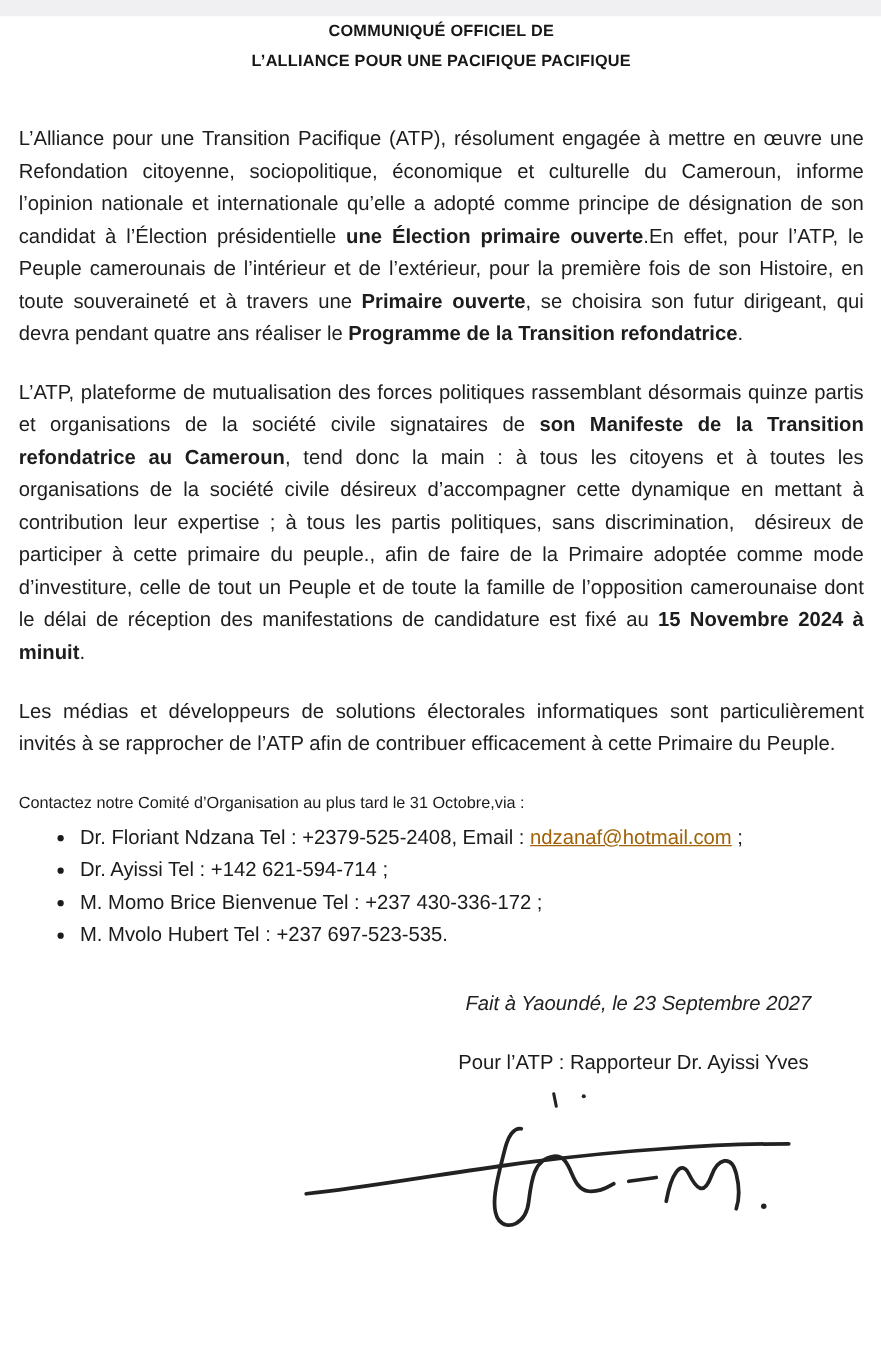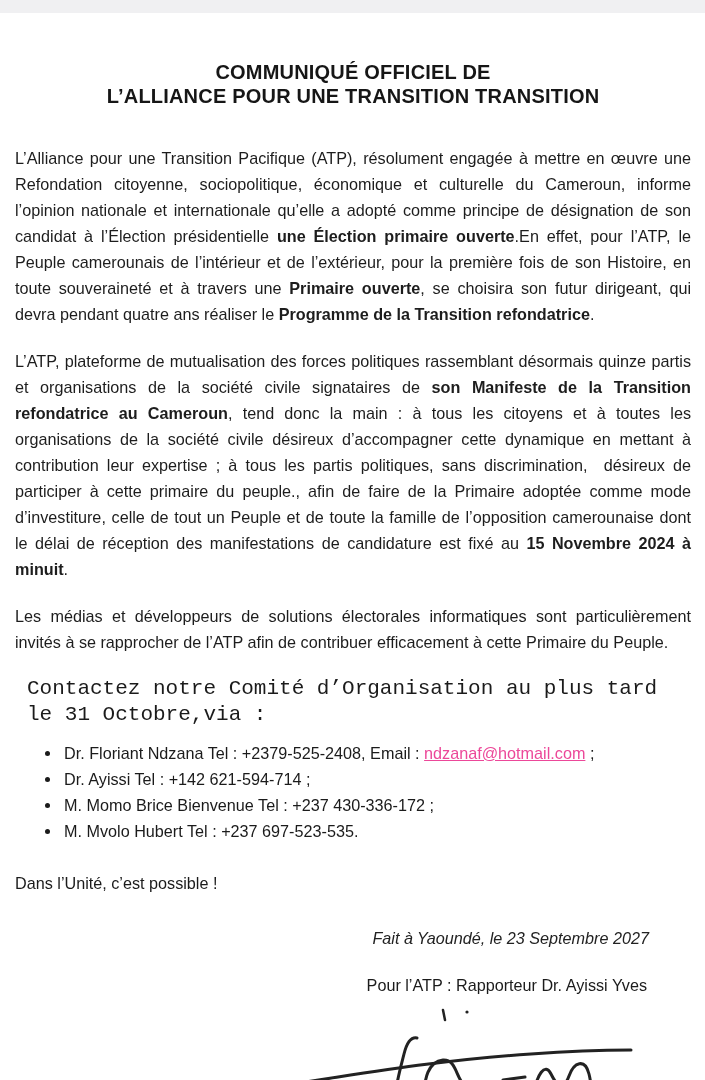--- a/index.html
+++ b/index.html
@@ -17,57 +17,55 @@
   }
   .top-bar {
     width: 705px;
     height: 13px;
     background: #f0f0f2;
   }
   .doc {
     padding: 0 14px 0 15px;
   }
   .doc-title {
-    margin-top: 47px;
     text-align: center;
     font-weight: 700;
-    font-size: 20px;
+    font-size: 13px;
     line-height: 24px;
     letter-spacing: 0.2px;
     color: #161616;
   }
   .para {
     margin: 16px 0 21px 0;
     font-size: 16.2px;
     line-height: 26px;
     text-align: justify;
     color: #1d1d1d;
   }
   .para.first {
     margin-top: 37px;
   }
   .b { font-weight: 700; }
   .contact-intro {
-    margin: 12px;
-    font-size: 21px;
+    margin: 0;
+    font-size: 13px;
     line-height: 26px;
-    font-family: Liberation Mono, monospace;
   }
   ul.contact-list {
     margin: 2px 0 0 0;
     padding-left: 47px;
     list-style: disc;
   }
   ul.contact-list li {
     font-size: 16.2px;
     line-height: 26px;
     padding-left: 2px;
   }
   .email-link {
-    color: #ec4899;
+    color: #a16207;
     text-decoration: underline;
   }
   .closing {
     margin: 26px 0 0 0;
     font-size: 16.2px;
     line-height: 26px;
   }
   .dateline {
     margin: 29px 42px 0 0;
     text-align: right;
@@ -92,39 +90,38 @@
 </style>
 </head>
 <body>
 
 <div class="top-bar"></div>
 
 <div class="doc">
 
   <div class="doc-title">
     <div>COMMUNIQUÉ OFFICIEL DE</div>
-    <div>L’ALLIANCE POUR UNE TRANSITION TRANSITION</div>
+    <div>L’ALLIANCE POUR UNE PACIFIQUE PACIFIQUE</div>
   </div>
 
   <p class="para first"><span>L’Alliance pour une Transition Pacifique (ATP), résolument engagée à mettre en œuvre une Refondation citoyenne, sociopolitique, économique et culturelle du Cameroun, informe l’opinion nationale et internationale qu’elle a adopté comme principe de désignation de son candidat à l’Élection présidentielle </span><span class="b">une Élection primaire ouverte</span><span>.En effet, pour l’ATP, le Peuple camerounais de l’intérieur et de l’extérieur, pour la première fois de son Histoire, en toute souveraineté et à travers une </span><span class="b">Primaire ouverte</span><span>, se choisira son futur dirigeant, qui devra pendant quatre ans réaliser le </span><span class="b">Programme de la Transition refondatrice</span><span>.</span></p>
 
   <p class="para"><span>L’ATP, plateforme de mutualisation des forces politiques rassemblant désormais quinze partis et organisations de la société civile signataires de </span><span class="b">son Manifeste de la Transition refondatrice au Cameroun</span><span>, tend donc la main : à tous les citoyens et à toutes les organisations de la société civile désireux d’accompagner cette dynamique en mettant à contribution leur expertise ; à tous les partis politiques, sans discrimination, &nbsp;désireux de participer à cette primaire du peuple., afin de faire de la Primaire adoptée comme mode d’investiture, celle de tout un Peuple et de toute la famille de l’opposition camerounaise dont le délai de réception des manifestations de candidature est fixé au </span><span class="b">15 Novembre 2024 à minuit</span><span>.</span></p>
 
   <p class="para">Les médias et développeurs de solutions électorales informatiques sont particulièrement invités à se rapprocher de l’ATP afin de contribuer efficacement à cette Primaire du Peuple.</p>
 
   <p class="contact-intro">Contactez notre Comité d’Organisation au plus tard le 31 Octobre,via :</p>
 
   <ul class="contact-list">
     <li><span>Dr. Floriant Ndzana Tel : +2379-525-2408, Email : </span><a href="#" class="email-link">ndzanaf@hotmail.com</a><span> ;</span></li>
     <li><span>Dr. Ayissi Tel : +142 621-594-714 ;</span></li>
     <li><span>M. Momo Brice Bienvenue Tel : +237 430-336-172 ;</span></li>
     <li><span>M. Mvolo Hubert Tel : +237 697-523-535.</span></li>
   </ul>
 
-  <p class="closing">Dans l’Unité, c’est possible !</p>
 
   <p class="dateline">Fait à Yaoundé, le 23 Septembre 2027</p>
 
   <p class="signatory">Pour l’ATP : Rapporteur Dr. Ayissi Yves</p>
 
   <div class="signature-wrap">
     <svg width="430" height="125" viewBox="0 0 430 125">
       <g fill="none" stroke="#222222" stroke-width="3" stroke-linecap="round" stroke-linejoin="round">
 
         <path d="M 212,6 L 214,16" stroke-width="2.5"></path>

